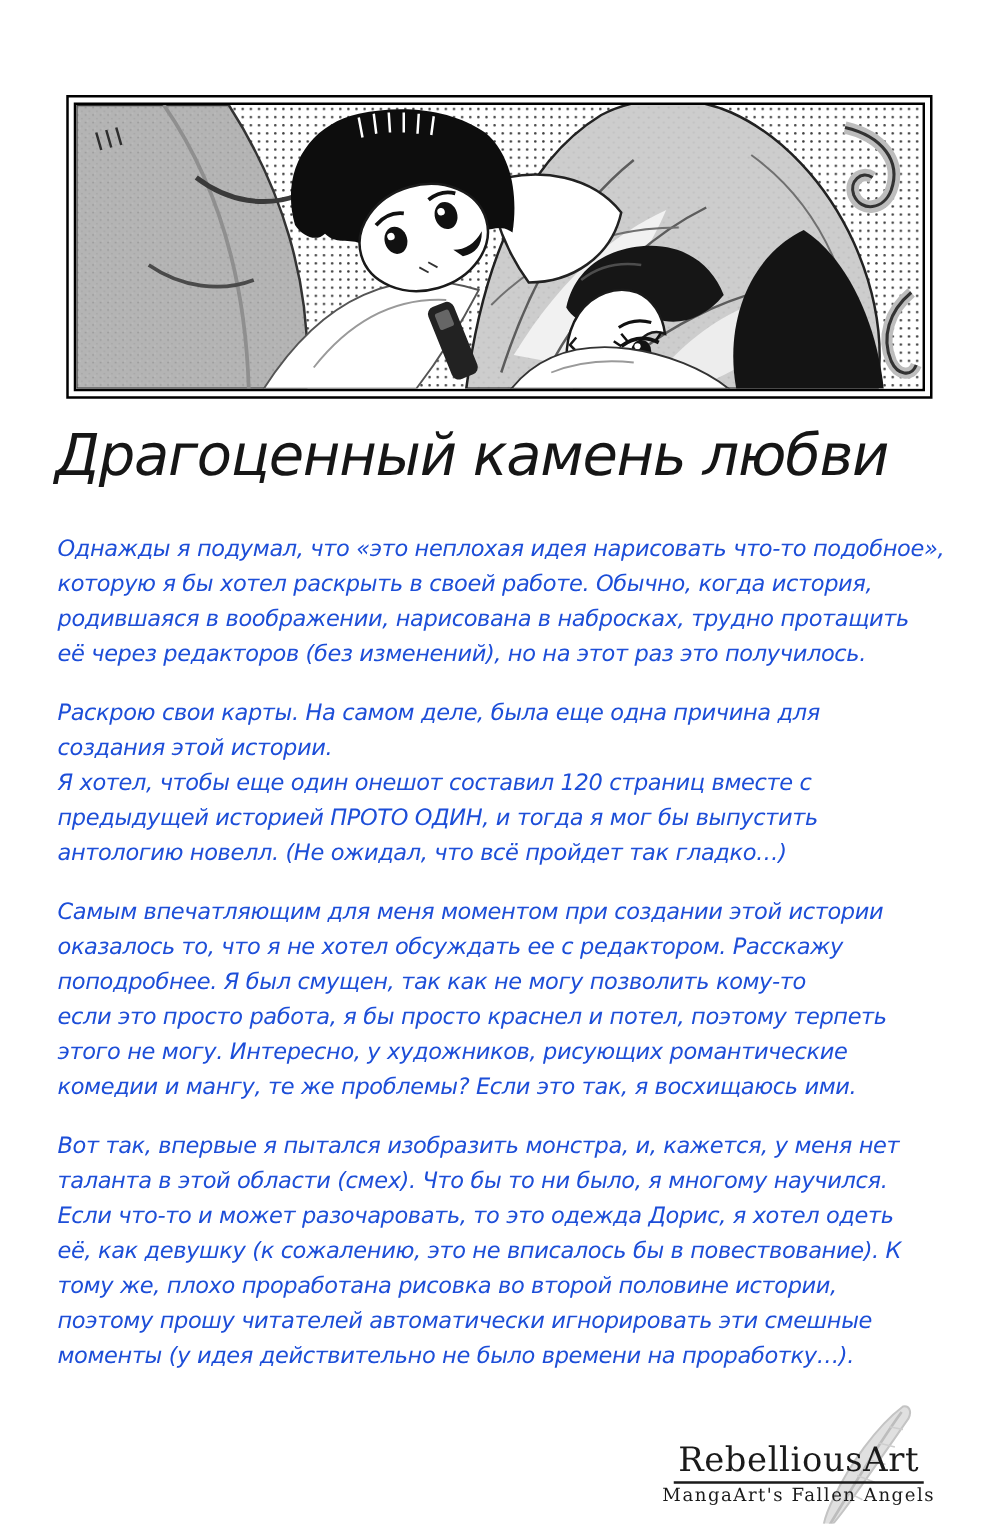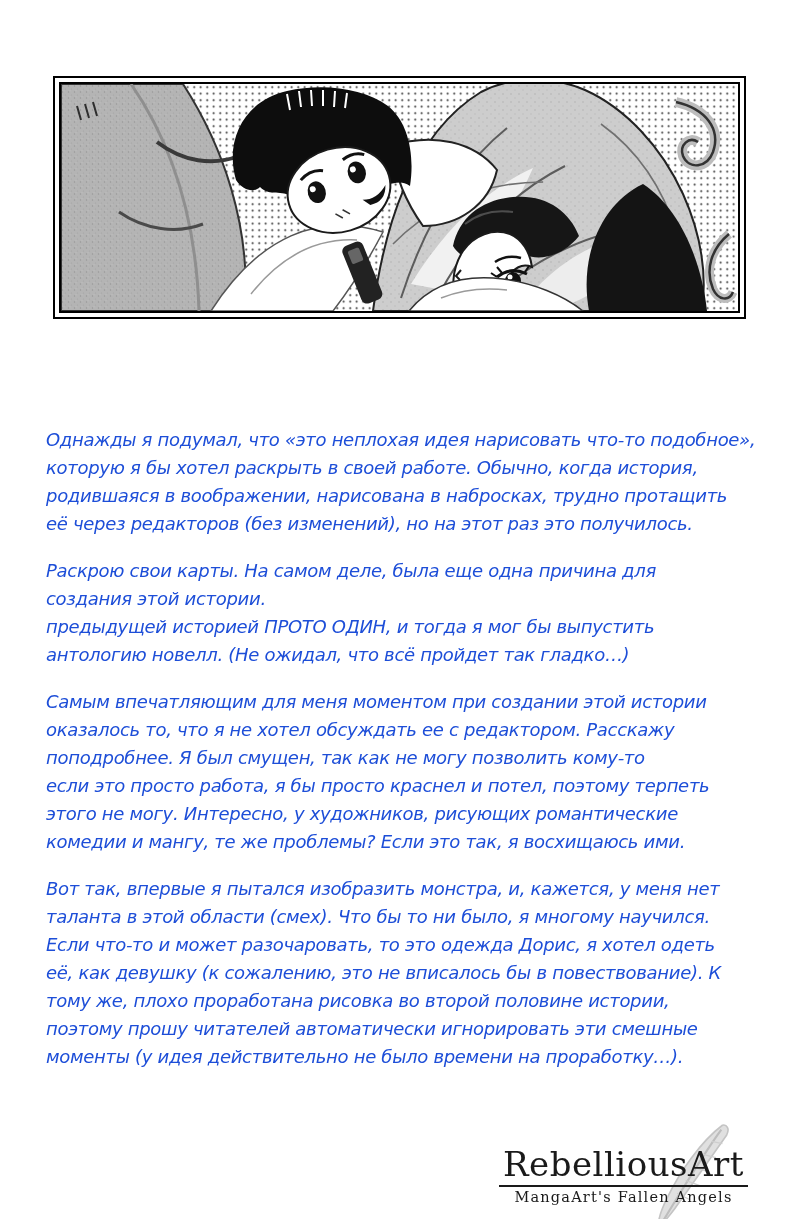--- a/index.html
+++ b/index.html
@@ -19,21 +19,21 @@
   
   .textblock{position:absolute;left:46px;top:410px;width:724px;
              font:italic 18px/28px "DejaVu Sans",sans-serif;letter-spacing:-0.3px;color:#1d4ed8;margin-top:16px;}
   .para{margin:0 0 19px 0;}
   .line{white-space:nowrap;}
 
   
   .feather{position:absolute;left:636px;top:1122px;width:108px;height:96px;z-index:0;}
   .watermark{position:absolute;right:52px;bottom:14px;z-index:1;text-align:center;
              font-family:"DejaVu Serif",serif;color:#1a1a1a;}
-  .wm-name{display:inline-block;font-size:34px;line-height:1.15;letter-spacing:0.5px;
+  .wm-name{display:inline-block;font-size:27px;line-height:1.15;letter-spacing:0.5px;
            border-bottom:2px solid #1a1a1a;padding:0 4px 1px;}
   .wm-tagline{font-size:14.5px;letter-spacing:1.2px;margin-top:2px;}
 </style>
 </head>
 <body>
 
 <div class="page">
 
   <div class="panel">
     <div class="panel-inner">
@@ -121,31 +121,33 @@
         <path d="M436,193 q14,-11 30,-3" stroke="#111" stroke-width="3" fill="none"></path>
         <path d="M436,193 l-6,-4 M441,189 l-5,-6 M464,188 l4,-6" stroke="#111" stroke-width="2"></path>
         <path d="M434,178 q12,-8 26,-4" stroke="#111" stroke-width="2.5" fill="none"></path>
 
         <path d="M348,227 C370,200 402,190 442,195 C472,199 502,211 522,227 Z" fill="#ffffff" stroke="#333" stroke-width="1.5"></path>
         <path d="M380,214 q30,-12 66,-8" stroke="#9a9a9a" stroke-width="1.5" fill="none"></path>
       </svg>
     </div>
   </div>
 
+  <div class="title">Драгоценный камень любви</div>
 
   <div class="textblock">
     <div class="para">
       <div class="line">Однажды я подумал, что «это неплохая идея нарисовать что-то подобное»,</div>
       <div class="line">которую я бы хотел раскрыть в своей работе. Обычно, когда история,</div>
       <div class="line">родившаяся в воображении, нарисована в набросках, трудно протащить</div>
       <div class="line">её через редакторов (без изменений), но на этот раз это получилось.</div>
     </div>
     <div class="para">
       <div class="line">Раскрою свои карты. На самом деле, была еще одна причина для</div>
       <div class="line">создания этой истории.</div>
+      <div class="line">Я хотел, чтобы еще один онешот составил 120 страниц вместе с</div>
       <div class="line">предыдущей историей ПРОТО ОДИН, и тогда я мог бы выпустить</div>
       <div class="line">антологию новелл. (Не ожидал, что всё пройдет так гладко…)</div>
     </div>
     <div class="para">
       <div class="line">Самым впечатляющим для меня моментом при создании этой истории</div>
       <div class="line">оказалось то, что я не хотел обсуждать ее с редактором. Расскажу</div>
       <div class="line">поподробнее. Я был смущен, так как не могу позволить кому-то</div>
       <div class="line">если это просто работа, я бы просто краснел и потел, поэтому терпеть</div>
       <div class="line">этого не могу. Интересно, у художников, рисующих романтические</div>
       <div class="line">комедии и мангу, те же проблемы? Если это так, я восхищаюсь ими.</div>

